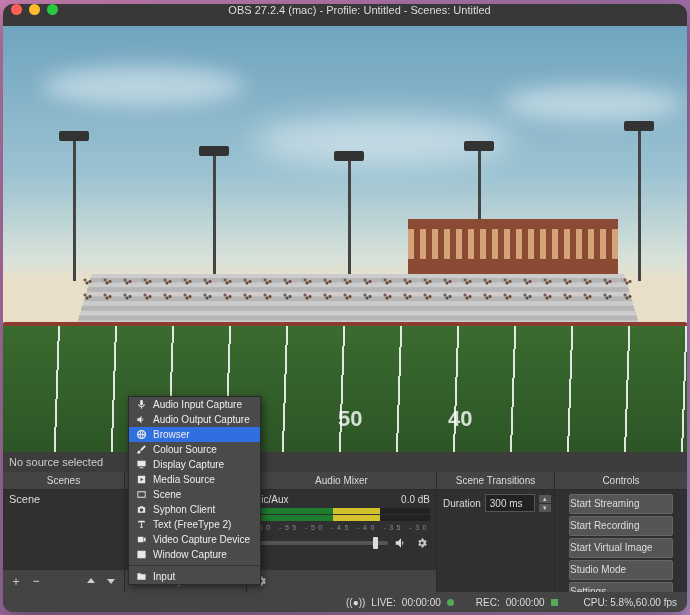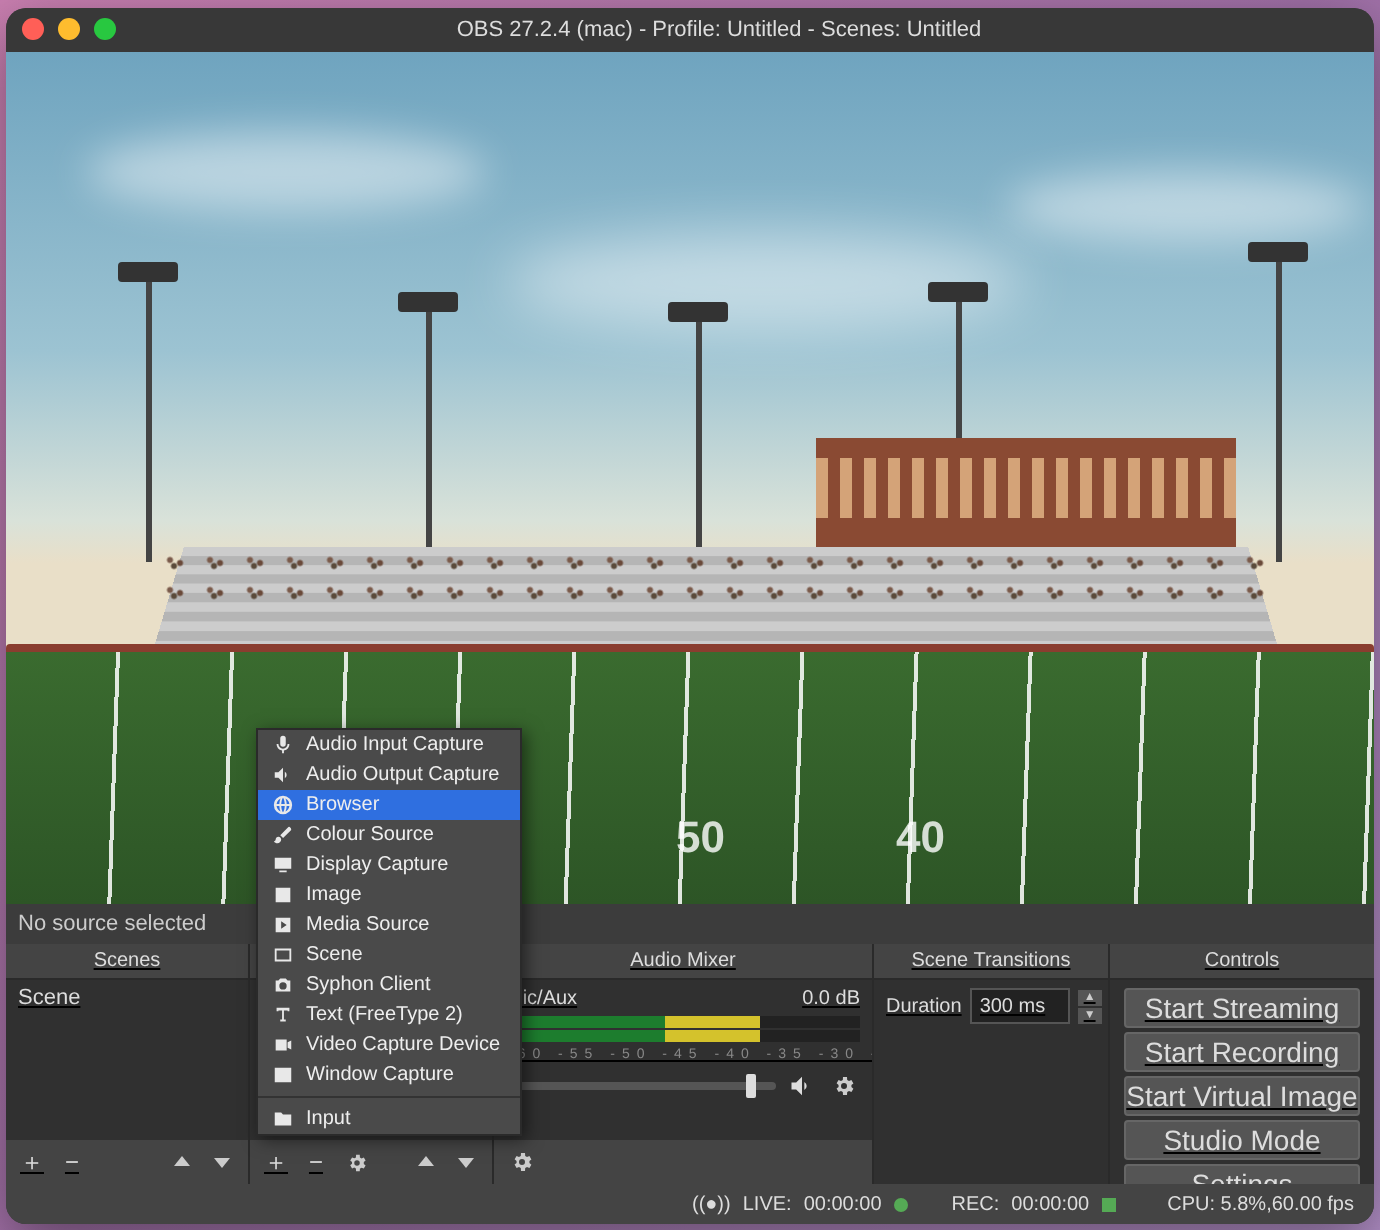--- a/index.html
+++ b/index.html
@@ -1,18 +1,18 @@
 <!DOCTYPE html>
 <html><head>
 <meta charset="utf-8">
 <style>
   * { box-sizing: border-box; margin: 0; padding: 0; font-family: -apple-system, "Helvetica Neue", Arial, sans-serif; }
   body { width: 690px; height: 615px; background: linear-gradient(135deg,#c97fb0,#9f6fa6,#b28fc7); overflow: hidden; position: relative; }
   .window { position:absolute; left:3px; top:4px; width:684px; height:608px; background:#3c3c3c; border-radius:10px; box-shadow:0 10px 30px rgba(0,0,0,0.4); display:flex; flex-direction:column; overflow:hidden; }
-  .titlebar { height:22px; background:#383838; display:flex; align-items:center; padding:0 8px; border-top-left-radius:10px; border-top-right-radius:10px;gap:32px; }
+  .titlebar { height:22px; background:#383838; display:flex; padding:0 8px; border-top-left-radius:10px; border-top-right-radius:10px;gap:32px; }
   .traffic { display:flex; gap:7px; }
   .dot { width:11px; height:11px; border-radius:50%; }
   .dot.red{background:#ff5f57}.dot.yellow{background:#febc2e}.dot.green{background:#28c840}
   .title { flex:1; text-align:center; color:#ddd; font-size:11px; font-weight:500; margin-left:-50px;}
   .preview { height:430px; background:#000; position:relative; overflow:hidden; }
   .sky { position:absolute; inset:0; background:linear-gradient(#6fa4bf 0%,#9cc3d2 35%,#d9e2d9 55%,#e9dfc8 60%);}
   .cloud{position:absolute;background:rgba(255,255,255,.45);border-radius:50%;}
   .c1{width:200px;height:40px;left:40px;top:40px;filter:blur(10px);}
   .c2{width:260px;height:50px;left:250px;top:90px;filter:blur(14px);}
   .c3{width:180px;height:35px;left:500px;top:60px;filter:blur(10px);}
@@ -22,21 +22,21 @@
   .standlines{position:absolute;inset:0;background:repeating-linear-gradient(#ccc 0 5px,#b5b5b5 5px 10px);}
   .crowd{position:absolute;left:80px;top:248px;width:550px;height:30px;background:radial-gradient(circle at 10% 40%,#7a5a4a 1px,transparent 2px),radial-gradient(circle at 20% 60%,#5a4a3a 1px,transparent 2px),radial-gradient(circle at 35% 50%,#6a4a3a 1px,transparent 2px);background-size:20px 15px;}
   .field{position:absolute;left:0;right:0;top:300px;bottom:0;background:linear-gradient(#3a6b2f,#2d5526);}
   .yardlines{position:absolute;inset:0;background:repeating-linear-gradient(92deg,transparent 0 55px,rgba(255,255,255,.85) 55px 57px);}
   .yardnum{position:absolute;color:rgba(255,255,255,.8);font-size:22px;font-weight:700;font-family:Arial;}
   .track{position:absolute;left:0;right:0;top:296px;height:16px;background:#8a3d2f;border-radius:2px;}
   .lightpole{position:absolute;width:3px;background:#444;}
   .lighthead{position:absolute;width:30px;height:10px;background:#333;border-radius:2px;left:-14px;top:-10px;}
   .lp1{left:70px;top:115px;height:140px}.lp2{left:210px;top:130px;height:125px}.lp3{left:345px;top:135px;height:120px}.lp4{left:475px;top:125px;height:130px}.lp5{left:635px;top:105px;height:150px}
 
-  .panels { display:flex; height:120px; background:#ec4899;text-decoration:underline; }
+  .panels { display:flex; height:120px; background:#ec4899; }
   .panel { display:flex; flex-direction:column; border-right:1px solid #2a2a2a;}
   .panel-header{height:18px;background:#444;color:#ddd;font-size:10px;display:flex;align-items:center;justify-content:center;border-bottom:1px solid #2a2a2a;}
   .panel-body{flex:1;background:#303030;position:relative;overflow:hidden;}
   .panel-foot{height:22px;background:#444;display:flex;align-items:center;gap:6px;padding:0 6px;}
   .pf-btn{width:14px;height:14px;color:#ddd;font-size:12px;display:flex;align-items:center;justify-content:center;cursor:pointer;}
   .pf-stretch{flex:1}
 
   .src-msg{color:#ccc;font-size:11px;padding:4px 6px;background:#3c3c3c;}
   .list-item{color:#ddd;font-size:11px;padding:3px 6px;}
   
@@ -50,28 +50,28 @@
   .slider::after{content:'';position:absolute;right:10px;top:-4px;width:5px;height:12px;background:#ddd;border-radius:1px;}
   .sp-ic{width:14px;height:14px;color:#ddd;}
 
   .trans-row{display:flex;align-items:center;gap:4px;padding:4px 6px;color:#ddd;font-size:10px;}
   .trans-sel{flex:1;background:#222;border:1px solid #555;color:#ddd;font-size:10px;height:18px;padding:0 4px;display:flex;align-items:center;justify-content:space-between;}
   .trans-input{width:50px;background:#222;border:1px solid #555;color:#ddd;font-size:10px;height:18px;padding:0 4px;}
   .gear{width:16px;height:16px;display:flex;align-items:center;justify-content:center;color:#ccc;cursor:pointer;}
   .stepper{display:flex;flex-direction:column;gap:1px;}
   .step-b{width:12px;height:8px;background:#555;display:flex;align-items:center;justify-content:center;font-size:6px;color:#ccc;cursor:pointer;}
 
-  .ctrl-btn{display:block;width:118px;height:20px;margin:2px auto;background:#555;border:1px solid #666;color:#ddd;font-size:14px;text-align:center;line-height:18px;cursor:pointer;border-radius:2px;}
+  .ctrl-btn{display:block;width:104px;height:20px;margin:2px auto;background:#555;border:1px solid #666;color:#ddd;font-size:10px;text-align:left;line-height:18px;cursor:pointer;border-radius:2px;}
 
   .statusbar{height:20px;background:#444;display:flex;align-items:center;color:#ddd;font-size:10px;padding:0 10px;gap:6px;}
   .sb-stretch{flex:1}
   .sb-dot{width:7px;height:7px;border-radius:50%;background:#5a5;}
   .sb-sq{width:7px;height:7px;background:#5a5;}
 
-  .context-menu{position:absolute;left:128px;top:364px;width:133px;background:#4a4a4a;border:1px solid #2a2a2a;box-shadow:2px 2px 8px rgba(0,0,0,.5);z-index:50;}
+  .context-menu{position:absolute;left:128px;top:396px;width:133px;background:#4a4a4a;border:1px solid #2a2a2a;box-shadow:2px 2px 8px rgba(0,0,0,.5);z-index:50;}
   .cm-item{display:flex;align-items:center;gap:6px;height:15px;padding:0 6px;color:#eee;font-size:10px;cursor:pointer;}
   .cm-item.sel{background:#2f6fe0;}
   .cm-sep{height:1px;background:#333;margin:3px 0;}
   .cm-ic{width:12px;height:12px;display:flex;align-items:center;justify-content:center;}
   .cm-ic svg{width:11px;height:11px;fill:#e8e8e8;}
 
   svg{display:block}
 </style>
 </head>
 <body>
@@ -286,28 +286,20 @@
       <span class="cm-ic">
         <svg viewBox="0 0 24 24">
           <path d="M3 4h18v12H3zM8 20h8v-2H8z"></path>
         </svg>
       </span>
       <span>Display Capture</span>
     </div>
     <div class="cm-item">
       <span class="cm-ic">
         <svg viewBox="0 0 24 24">
-          <path d="M4 4h16v16H4zm3 11l3-4 2 3 3-5 3 6H7z"></path>
-        </svg>
-      </span>
-      <span>Image</span>
-    </div>
-    <div class="cm-item">
-      <span class="cm-ic">
-        <svg viewBox="0 0 24 24">
           <path d="M4 4h16v16H4zM10 8v8l6-4z"></path>
         </svg>
       </span>
       <span>Media Source</span>
     </div>
     <div class="cm-item">
       <span class="cm-ic">
         <svg viewBox="0 0 24 24">
           <path d="M3 5h18v14H3zm2 2v10h14V7z"></path>
         </svg>

